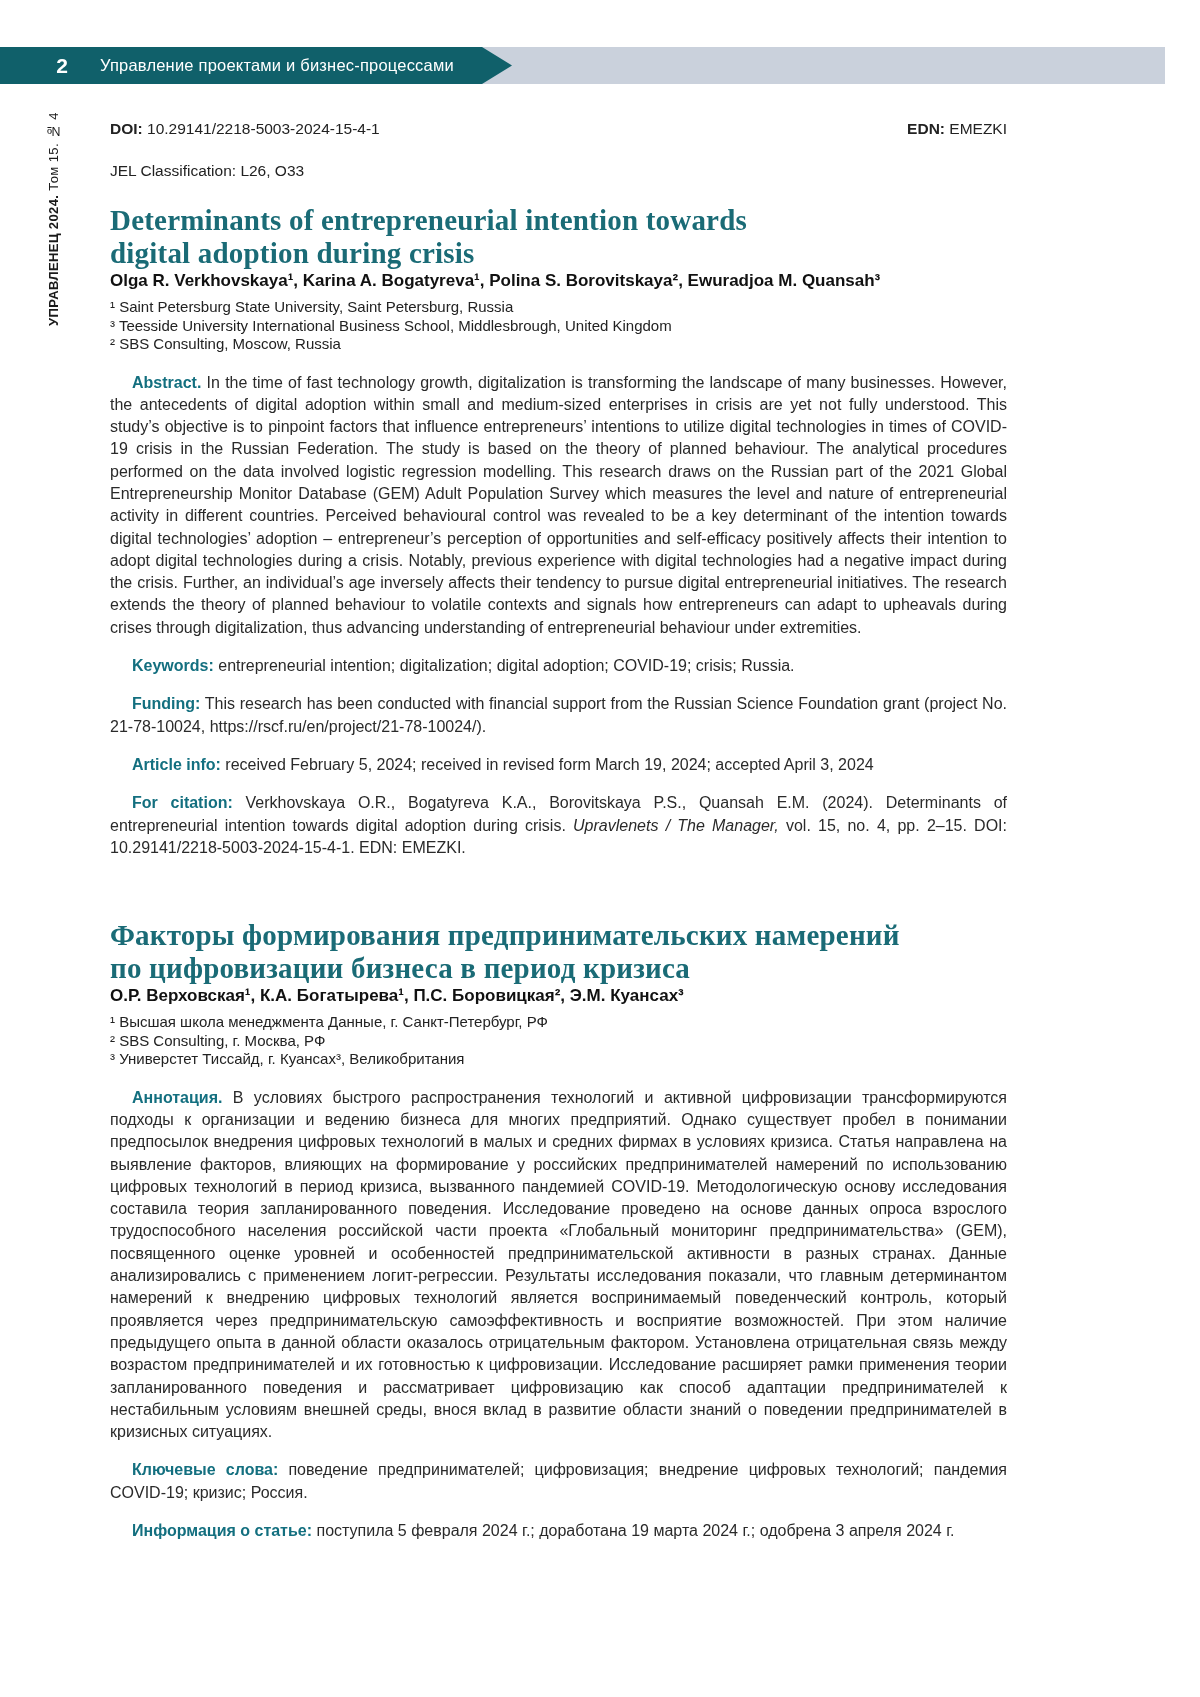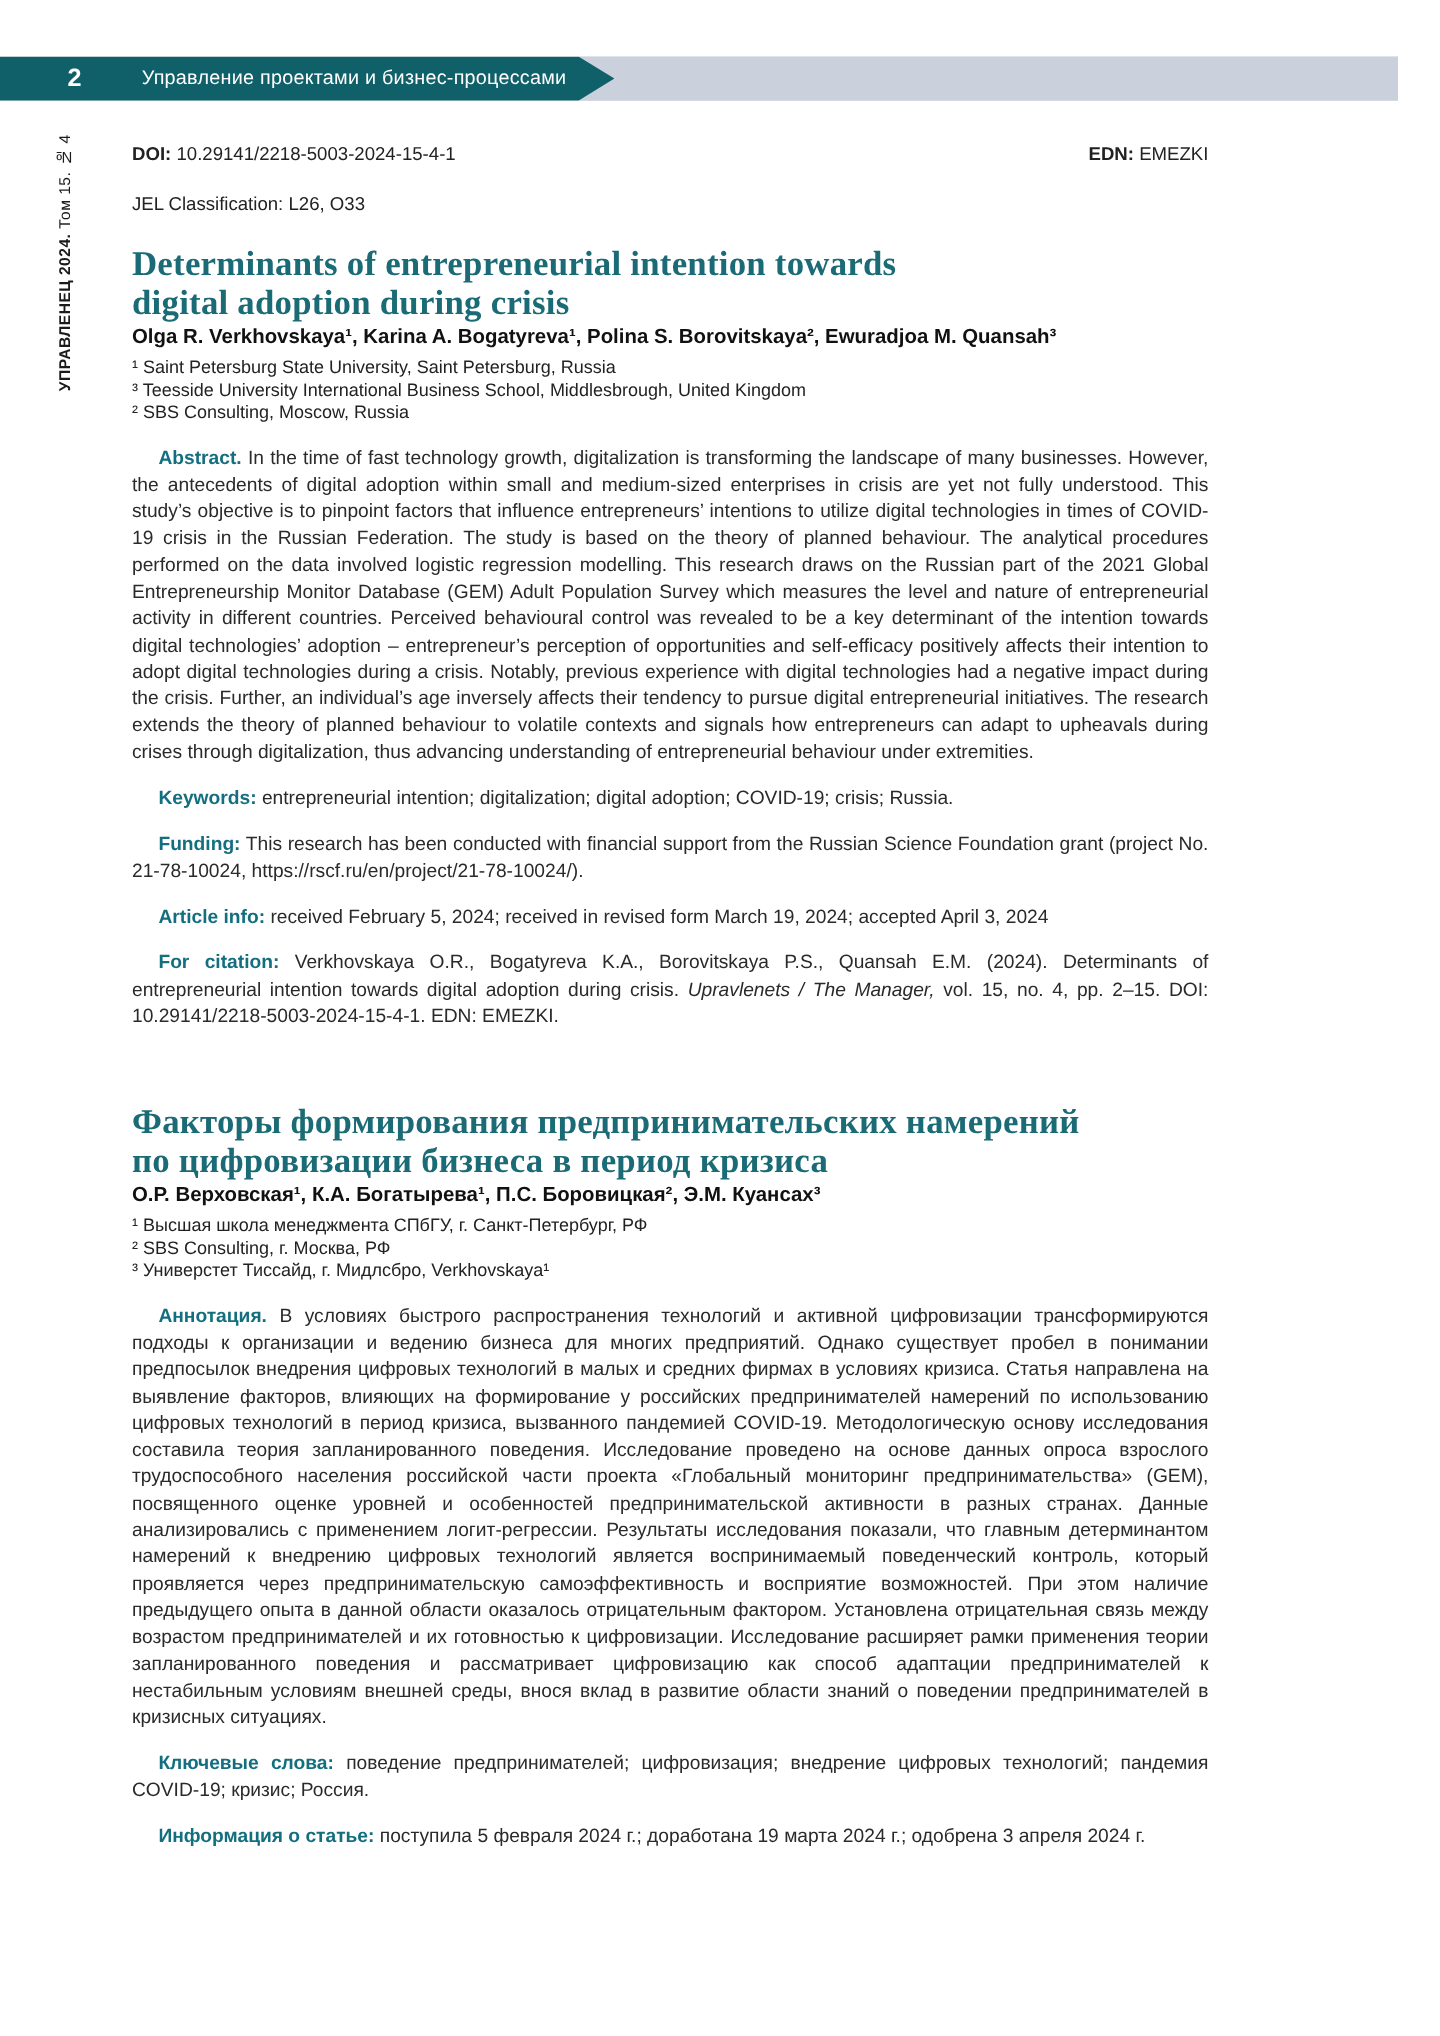--- a/index.html
+++ b/index.html
@@ -24,21 +24,21 @@
     background:#10606a;
     clip-path:polygon(0 0, 482px 0, 512px 18.5px, 482px 37px, 0 37px);
   }
   .page-num {
     position:absolute; top:0; left:44px; width:36px; height:37px;
     line-height:37px; text-align:center;
     color:#ffffff; font-weight:700; font-size:21px;
   }
   .section-title {
     position:absolute; top:0; left:100px; width:372px; height:37px;
-    line-height:37px; text-align:right;
+    line-height:37px; text-align:left;
     color:#ffffff; font-size:16.5px; letter-spacing:0.2px;
   }
 
   
   .spine {
     position:absolute; top:112px; left:46px;
     writing-mode:vertical-rl; transform:rotate(180deg);
     font-size:13px; color:#1a1a1a; letter-spacing:0.4px;
     white-space:nowrap;
   }
@@ -143,23 +143,23 @@
   </p>
 
   <div class="title-ru">
     <div>Факторы формирования предпринимательских намерений</div>
     <div>по цифровизации бизнеса в период кризиса</div>
   </div>
 
   <div class="authors">О.Р. Верховская¹, К.А. Богатырева¹, П.С. Боровицкая², Э.М. Куансах³</div>
 
   <div class="affils">
-    <div>¹ Высшая школа менеджмента СПбГУ, г. Санкт-Петербург, РФ</div>
+    <div>¹ Высшая школа менеджмента Данные, г. Санкт-Петербург, РФ</div>
     <div>² SBS Consulting, г. Москва, РФ</div>
-    <div>³ Универстет Тиссайд, г. Мидлсбро, Verkhovskaya¹</div>
+    <div>³ Универстет Тиссайд, г. Куансах³, Великобритания</div>
   </div>
 
   <p class="para first-block">
     <span class="lbl">Аннотация.</span>
     <span>В условиях быстрого распространения технологий и активной цифровизации трансформируются подходы к организации и ведению бизнеса для многих предприятий. Однако существует пробел в понимании предпосылок внедрения цифровых технологий в малых и средних фирмах в условиях кризиса. Статья направлена на выявление факторов, влияющих на формирование у российских предпринимателей намерений по использованию цифровых технологий в период кризиса, вызванного пандемией COVID-19. Методологическую основу исследования составила теория запланированного поведения. Исследование проведено на основе данных опроса взрослого трудоспособного населения российской части проекта «Глобальный мониторинг предпринимательства» (GEM), посвященного оценке уровней и особенностей предпринимательской активности в разных странах. Данные анализировались с применением логит-регрессии. Результаты исследования показали, что главным детерминантом намерений к внедрению цифровых технологий является воспринимаемый поведенческий контроль, который проявляется через предпринимательскую самоэффективность и восприятие возможностей. При этом наличие предыдущего опыта в данной области оказалось отрицательным фактором. Установлена отрицательная связь между возрастом предпринимателей и их готовностью к цифровизации. Исследование расширяет рамки применения теории запланированного поведения и рассматривает цифровизацию как способ адаптации предпринимателей к нестабильным условиям внешней среды, внося вклад в развитие области знаний о поведении предпринимателей в кризисных ситуациях.</span>
   </p>
 
   <p class="para">
     <span class="lbl">Ключевые слова:</span>
     <span>поведение предпринимателей; цифровизация; внедрение цифровых технологий; пандемия COVID-19; кризис; Россия.</span>

